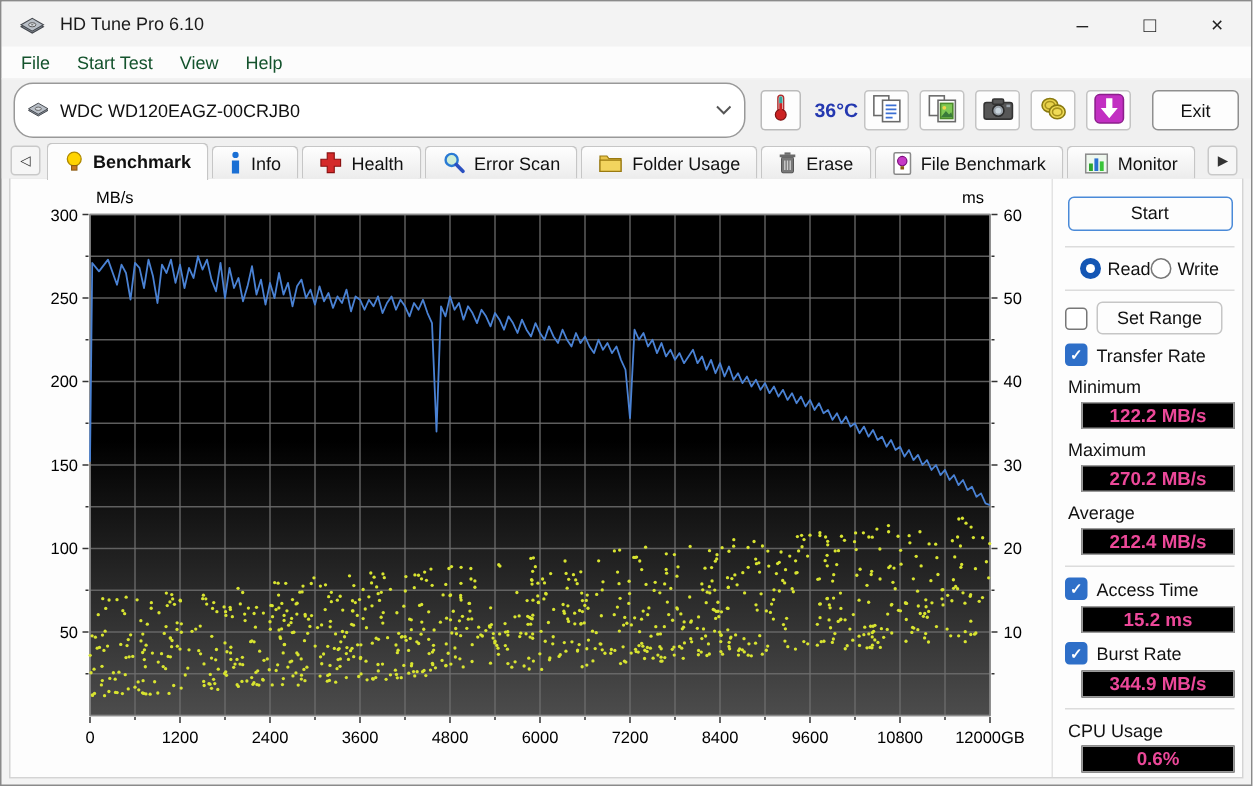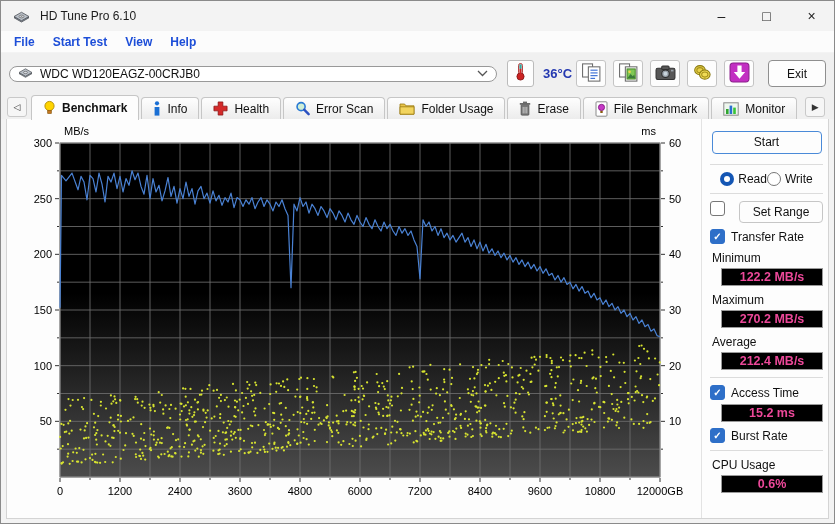--- a/index.html
+++ b/index.html
@@ -12,25 +12,25 @@
   
   .titlebar{ height:30px; display:flex; align-items:center; padding-left:12px; background:#f3f3f3;}
   .titlebar .app-icon{ width:18px; height:18px; margin-right:9px; display:flex; align-items:center; }
   .titlebar .title{ font-size:12px; color:#1b1b1b; }
   .win-controls{ margin-left:auto; display:flex; height:100%; }
   .win-btn{ width:45px; height:100%; display:flex; align-items:center; justify-content:center;
     font-size:14px; color:#222; cursor:default; }
   
   .menubar{ height:22px; background:#fcfcfc; display:flex; align-items:center; padding-left:4px;
     border-bottom:1px solid #f3f3f3; }
-  .menu-item{ font-size:12px; color:#1d4ed8; padding:3px 9px;font-weight:bold; }
+  .menu-item{ font-size:12px; color:#14532d; padding:3px 9px; }
   
   .toolbar{ height:41px; background:#f0f0f0; display:flex; align-items:center; padding:0 8px; }
-  .device-select{ width:488px; height:16px; background:#fff; border:1px solid #999;
-    border-radius:8px; display:flex; align-items:center; padding:0 8px; gap:7px; font-size:12px; color:#111;}
+  .device-select{ width:488px; height:37px; background:#fff; border:1px solid #999;
+    border-radius:13px; display:flex; align-items:center; padding:0 8px; gap:7px; font-size:12px; color:#111;}
   .device-select .chev{ margin-left:auto; display:flex; }
   .thermo-btn{ width:27px; height:27px; margin-left:10px; background:#fdfdfd; border:1px solid #bbb;
     border-radius:3px; display:flex; align-items:center; justify-content:center; }
   .temp-label{ margin-left:9px; font-size:13px; font-weight:bold; color:#2438b0; }
   .tool-group{ margin-left:auto; display:flex; gap:7px; }
   .tool-btn{ width:30px; height:27px; background:#fdfdfd; border:1px solid #c4c4c4; border-radius:3px;
     display:flex; align-items:center; justify-content:center; }
   .exit-btn{ margin-left:14px; width:58px; height:27px; background:#fdfdfd; border:1px solid #8f8f8f;
     border-radius:4px; font-size:12px; color:#111; display:flex; align-items:center; justify-content:center;}
   
@@ -57,21 +57,21 @@
   .radio{ width:14px; height:14px; border-radius:50%; border:1px solid #777; background:#fff;
     display:inline-block; vertical-align:middle; margin-right:4px; position:relative;}
   .radio.checked{ border:none; background:#1456b4; }
   .radio.checked::after{ content:""; position:absolute; left:4px; top:4px; width:6px; height:6px;
     border-radius:50%; background:#fff; }
   .radio-opt{ display:flex; align-items:center; }
   .check{ width:15px; height:15px; border-radius:3px; border:1px solid #777; background:#fff;
     display:inline-flex; align-items:center; justify-content:center; margin-right:6px; flex:0 0 15px;}
   .check.checked{ background:#2e6fc8; border-color:#2e6fc8; color:#fff; font-size:10px; font-weight:bold;}
   .check-row{ display:flex; align-items:center; margin:6px 0 4px 0; }
-  .setrange-row{ display:flex; align-items:flex-start; gap:8px; margin:4px 0 2px 0;}
+  .setrange-row{ display:flex; align-items:center; gap:0; margin:4px 0 2px 0;}
   .setrange-btn{ width:84px; height:22px; background:#fdfdfd; border:1px solid #c6c6c6; border-radius:4px;
     font-size:12px; text-align:center; line-height:20px; }
   .stat-label{ margin:7px 0 3px 2px; }
   .lcd{ width:102px; height:18px; margin-left:11px; background:#000; border:1px solid #9a9a9a;
     color:#ec4899; font-size:12.5px; font-weight:bold; text-align:center; line-height:16px; }
 </style>
 </head>
 <body>
 
 <div class="window">
@@ -1364,18 +1364,19 @@
       <div class="sep"></div>
       <div class="check-row" style="margin-top:2px;">
         <span class="check checked">✓</span>
         <span>Access Time</span>
       </div>
       <div class="lcd">15.2 ms</div>
       <div class="check-row">
         <span class="check checked">✓</span>
         <span>Burst Rate</span>
       </div>
+      <div class="lcd">344.9 MB/s</div>
       <div class="sep"></div>
       <div class="stat-label" style="margin-top:2px;">CPU Usage</div>
       <div class="lcd">0.6%</div>
     </div>
   </div>
 </div>
 
 </body></html>

